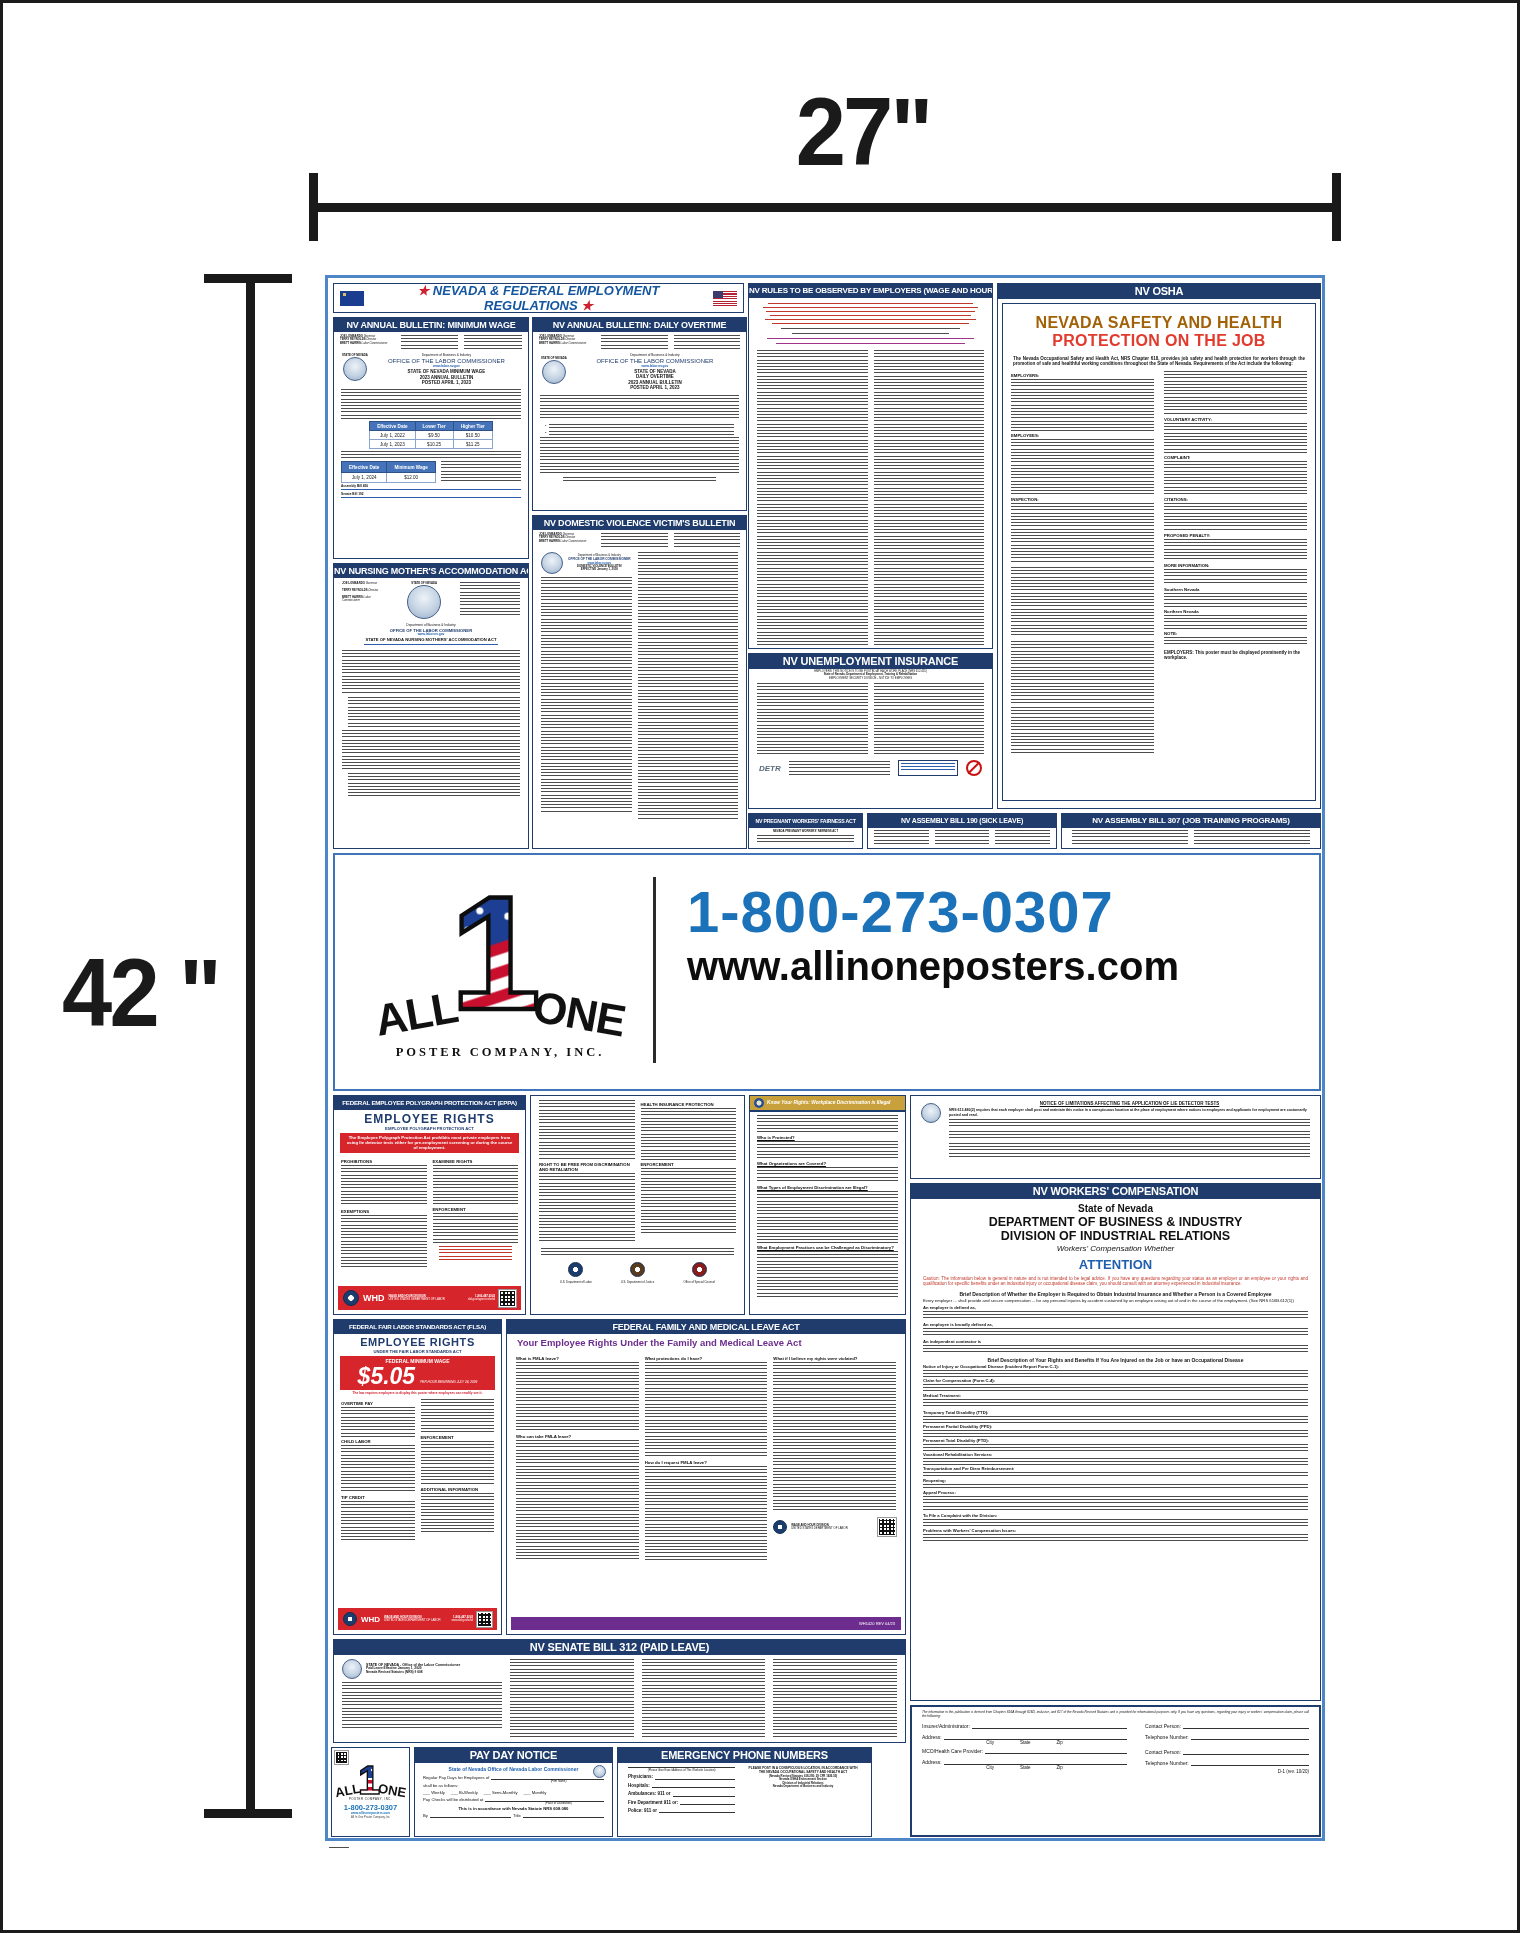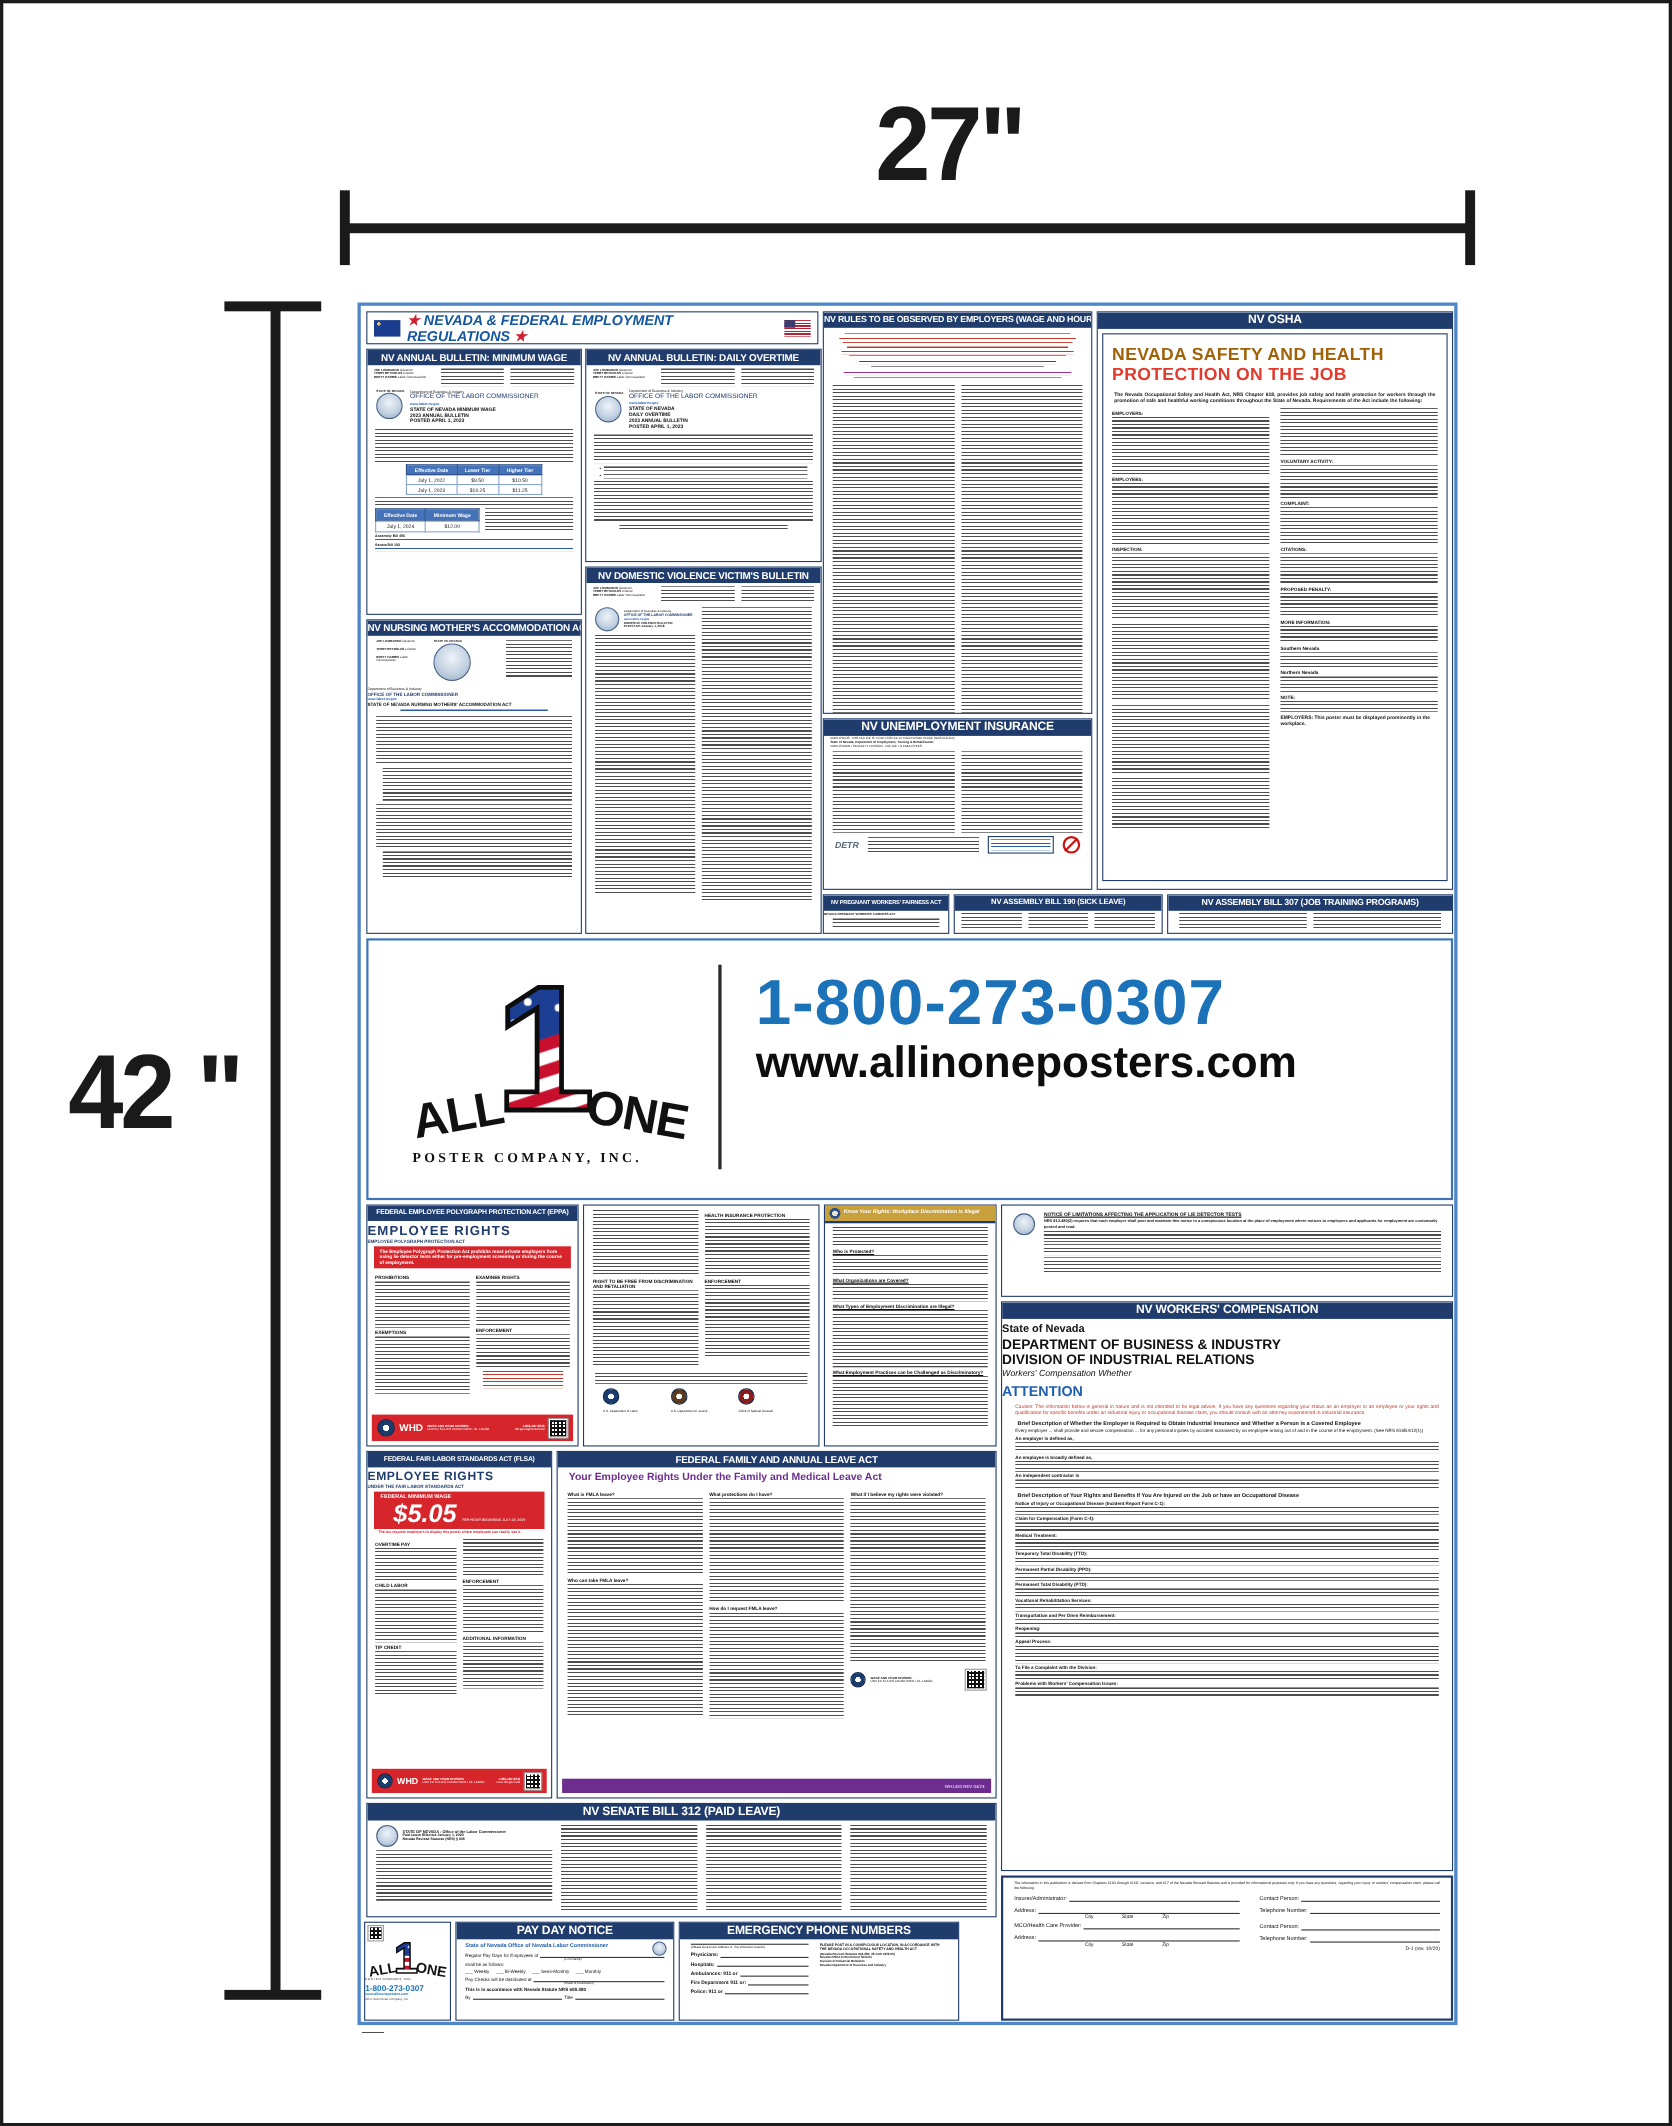--- a/index.html
+++ b/index.html
@@ -12,21 +12,21 @@
   
   #poster{position:absolute;left:322px;top:272px;width:1000px;height:1566px;border:3px solid #4f86c8;background:#fff}
   .panel{position:absolute;background:#fff;border:1.5px solid #1f3c6d;overflow:hidden}
   .phead{background:#1f3c6d;color:#fff;font-weight:bold;text-align:center;font-size:9px;line-height:14px;height:14px;letter-spacing:-.2px;white-space:nowrap;overflow:hidden}
   .phead.s8{font-size:8px}.phead.s7{font-size:7px}.phead.s6{font-size:6.2px}.phead.s5{font-size:5.2px}.phead.s11{font-size:11px;line-height:15px;height:15px}
   i{display:block}
   .g{background-image:repeating-linear-gradient(#4d4d4d 0 1px,transparent 1px 3.2px)}
   .gr{background-image:repeating-linear-gradient(#c0392b 0 1px,transparent 1px 3.2px)}
   .gb{background-image:repeating-linear-gradient(#2a5cab 0 1px,transparent 1px 3.2px)}
   .gp{background-image:repeating-linear-gradient(#a0338c 0 1px,transparent 1px 3.2px)}
-  .b{font-weight:bold}.it{font-style:italic}.ctr{text-align:left}.jus{text-align:justify}
+  .b{font-weight:bold}.it{font-style:italic}.ctr{text-align:center}.jus{text-align:justify}
   .navy{color:#1f3c6d}.blue{color:#1f5fae}.redc{color:#cf2030}.purp{color:#6d2d8e}.lblue{color:#1b72b8}
   .f28{font-size:2.8px;line-height:3.4px}.f32{font-size:3.2px;line-height:3.9px}.f36{font-size:3.6px;line-height:4.3px}
   .f4{font-size:4.2px;line-height:5px}.f45{font-size:4.5px;line-height:5.4px}.f5{font-size:5px;line-height:6px}.f6{font-size:6px;line-height:7.2px}
   .row{display:flex}.ac{align-items:center}.ae{align-items:flex-end}.fl1{flex:1;min-width:0}
   .cols{display:flex;gap:6px;padding:3px 6px}
   .uline{border-bottom:.8px solid #333}
   .field{display:flex;align-items:flex-end;gap:2px}
   .field .uline{flex:1;height:5px}
   table.wt{border-collapse:collapse;margin:0 auto}
   .wt th{background:#4573b9;color:#fff;font-size:4.6px;font-weight:bold;padding:1.5px 7px;border:.7px solid #2e5187}
@@ -558,21 +558,21 @@
         </div>
         <div style="color:#fff;text-align:right">
           <div class="f28 b">1-866-487-9243</div>
           <div class="f28">www.dol.gov/whd</div>
         </div>
         <span class="qr" style="width:15px;height:15px"></span>
       </div>
     </div>
 
     <div class="panel" style="left:178px;top:1041px;width:400px;height:316px">
-      <div class="phead">FEDERAL FAMILY AND ANNUAL LEAVE ACT</div>
+      <div class="phead">FEDERAL FAMILY AND MEDICAL LEAVE ACT</div>
       <div class="b purp" style="font-size:9.5px;line-height:12px;margin:3px 10px">Your Employee Rights Under the Family and Medical Leave Act</div>
       <div class="cols" style="padding:2px 9px">
         <div class="fl1">
           <div class="secs purp">What is FMLA leave?</div>
           <i class="g" style="height:70px"></i>
           <div class="secs purp">Who can take FMLA leave?</div>
           <i class="g" style="height:120px"></i>
         </div>
         <div class="fl1">
           <div class="secs purp">What protections do I have?</div>

